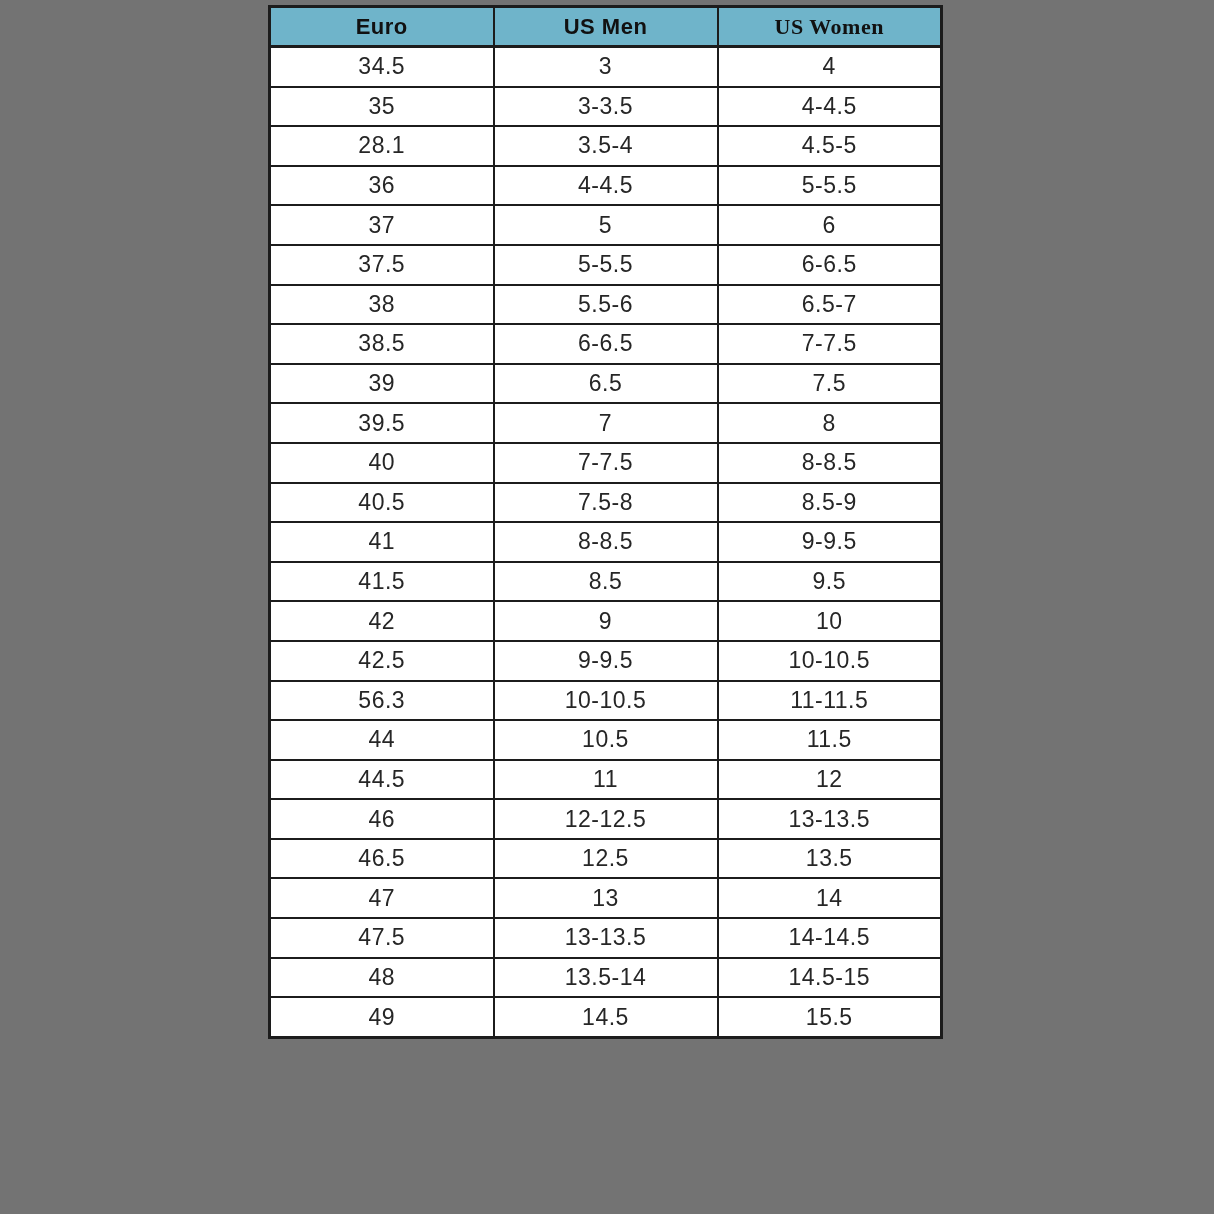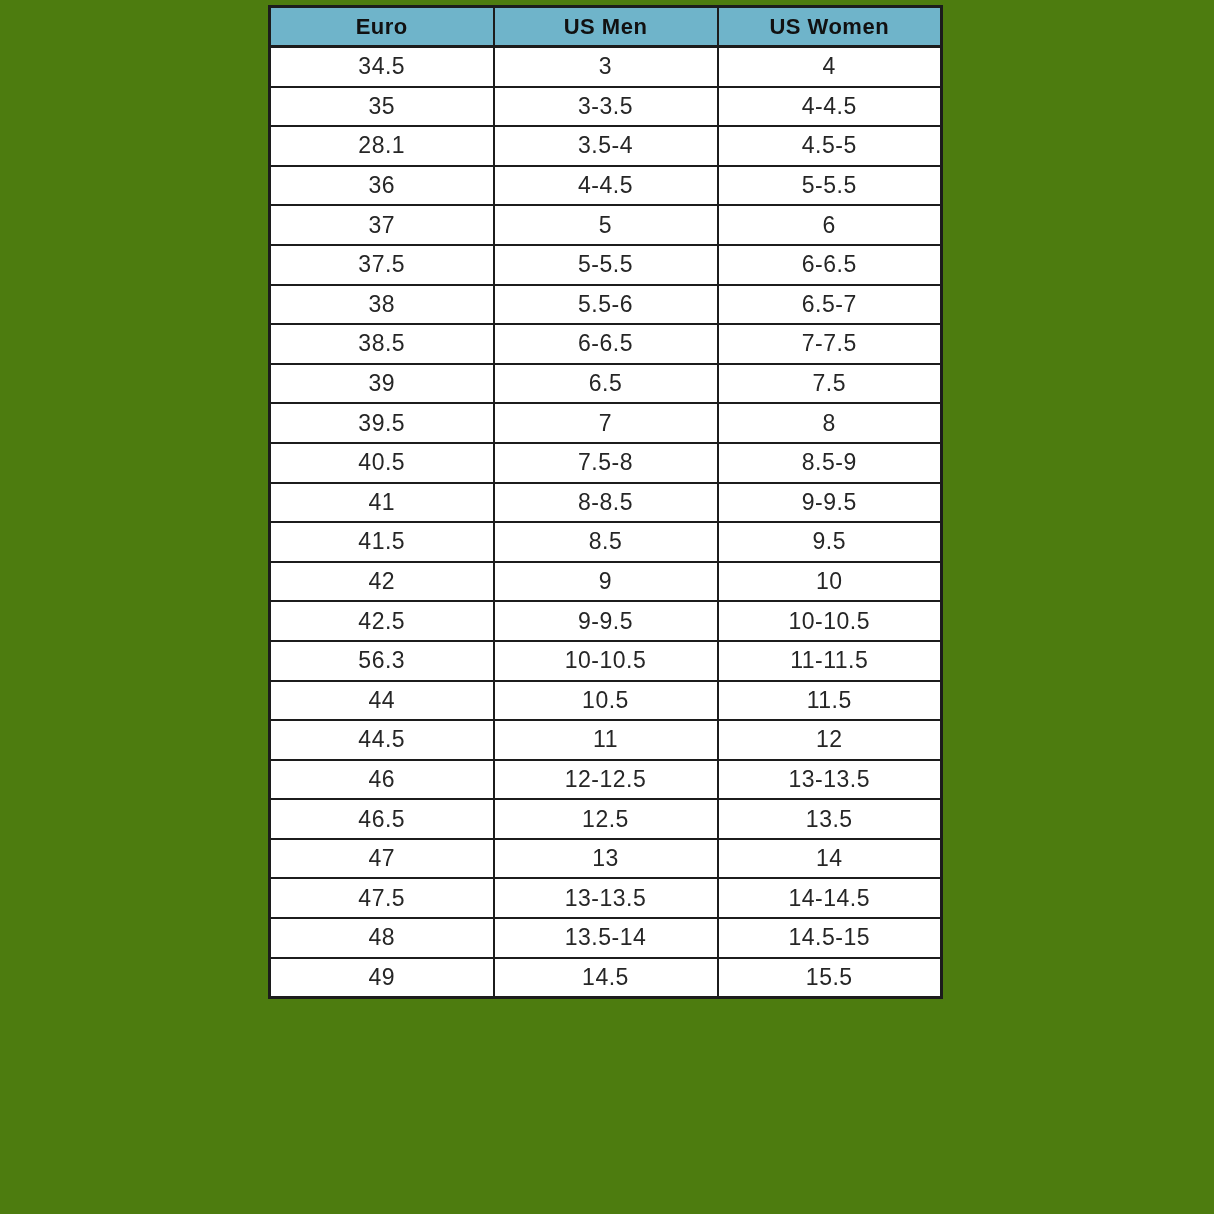--- a/index.html
+++ b/index.html
@@ -4,21 +4,21 @@
 <style>
   html, body {
     margin: 0;
     padding: 0;
     background: #ffffff;
   }
   .page {
     position: relative;
     width: 1214px;
     height: 1214px;
-    background: #4d7c0f;
+    background: #737373;
     font-family: "Liberation Sans", sans-serif;
     overflow: hidden;
   }
   table.size-table {
     position: absolute;
     left: 268px;
     top: 5px;
     width: 675px;
     border-collapse: collapse;
     table-layout: fixed;
@@ -49,21 +49,21 @@
 </style>
 </head>
 <body>
 
 <div class="page">
   <table class="size-table">
     <thead>
       <tr>
         <th style="background: rgb(111, 180, 202); color: rgb(17, 17, 17);">Euro</th>
         <th style="background: rgb(111, 180, 202); color: rgb(17, 17, 17);">US Men</th>
-        <th style="background: rgb(111, 180, 202); color: rgb(17, 17, 17);">US Women</th>
+        <th style="background: rgb(111, 180, 202); color: rgb(17, 17, 17); font-family: Liberation Serif, serif;">US Women</th>
       </tr>
     </thead>
     <tbody>
         <tr>
           <td>34.5</td>
           <td>3</td>
           <td>4</td>
         </tr>
         <tr>
           <td>35</td>
@@ -102,20 +102,25 @@
         </tr>
         <tr>
           <td>39</td>
           <td>6.5</td>
           <td>7.5</td>
         </tr>
         <tr>
           <td>39.5</td>
           <td>7</td>
           <td>8</td>
+        </tr>
+        <tr>
+          <td>40</td>
+          <td>7-7.5</td>
+          <td>8-8.5</td>
         </tr>
         <tr>
           <td>40.5</td>
           <td>7.5-8</td>
           <td>8.5-9</td>
         </tr>
         <tr>
           <td>41</td>
           <td>8-8.5</td>
           <td>9-9.5</td>

